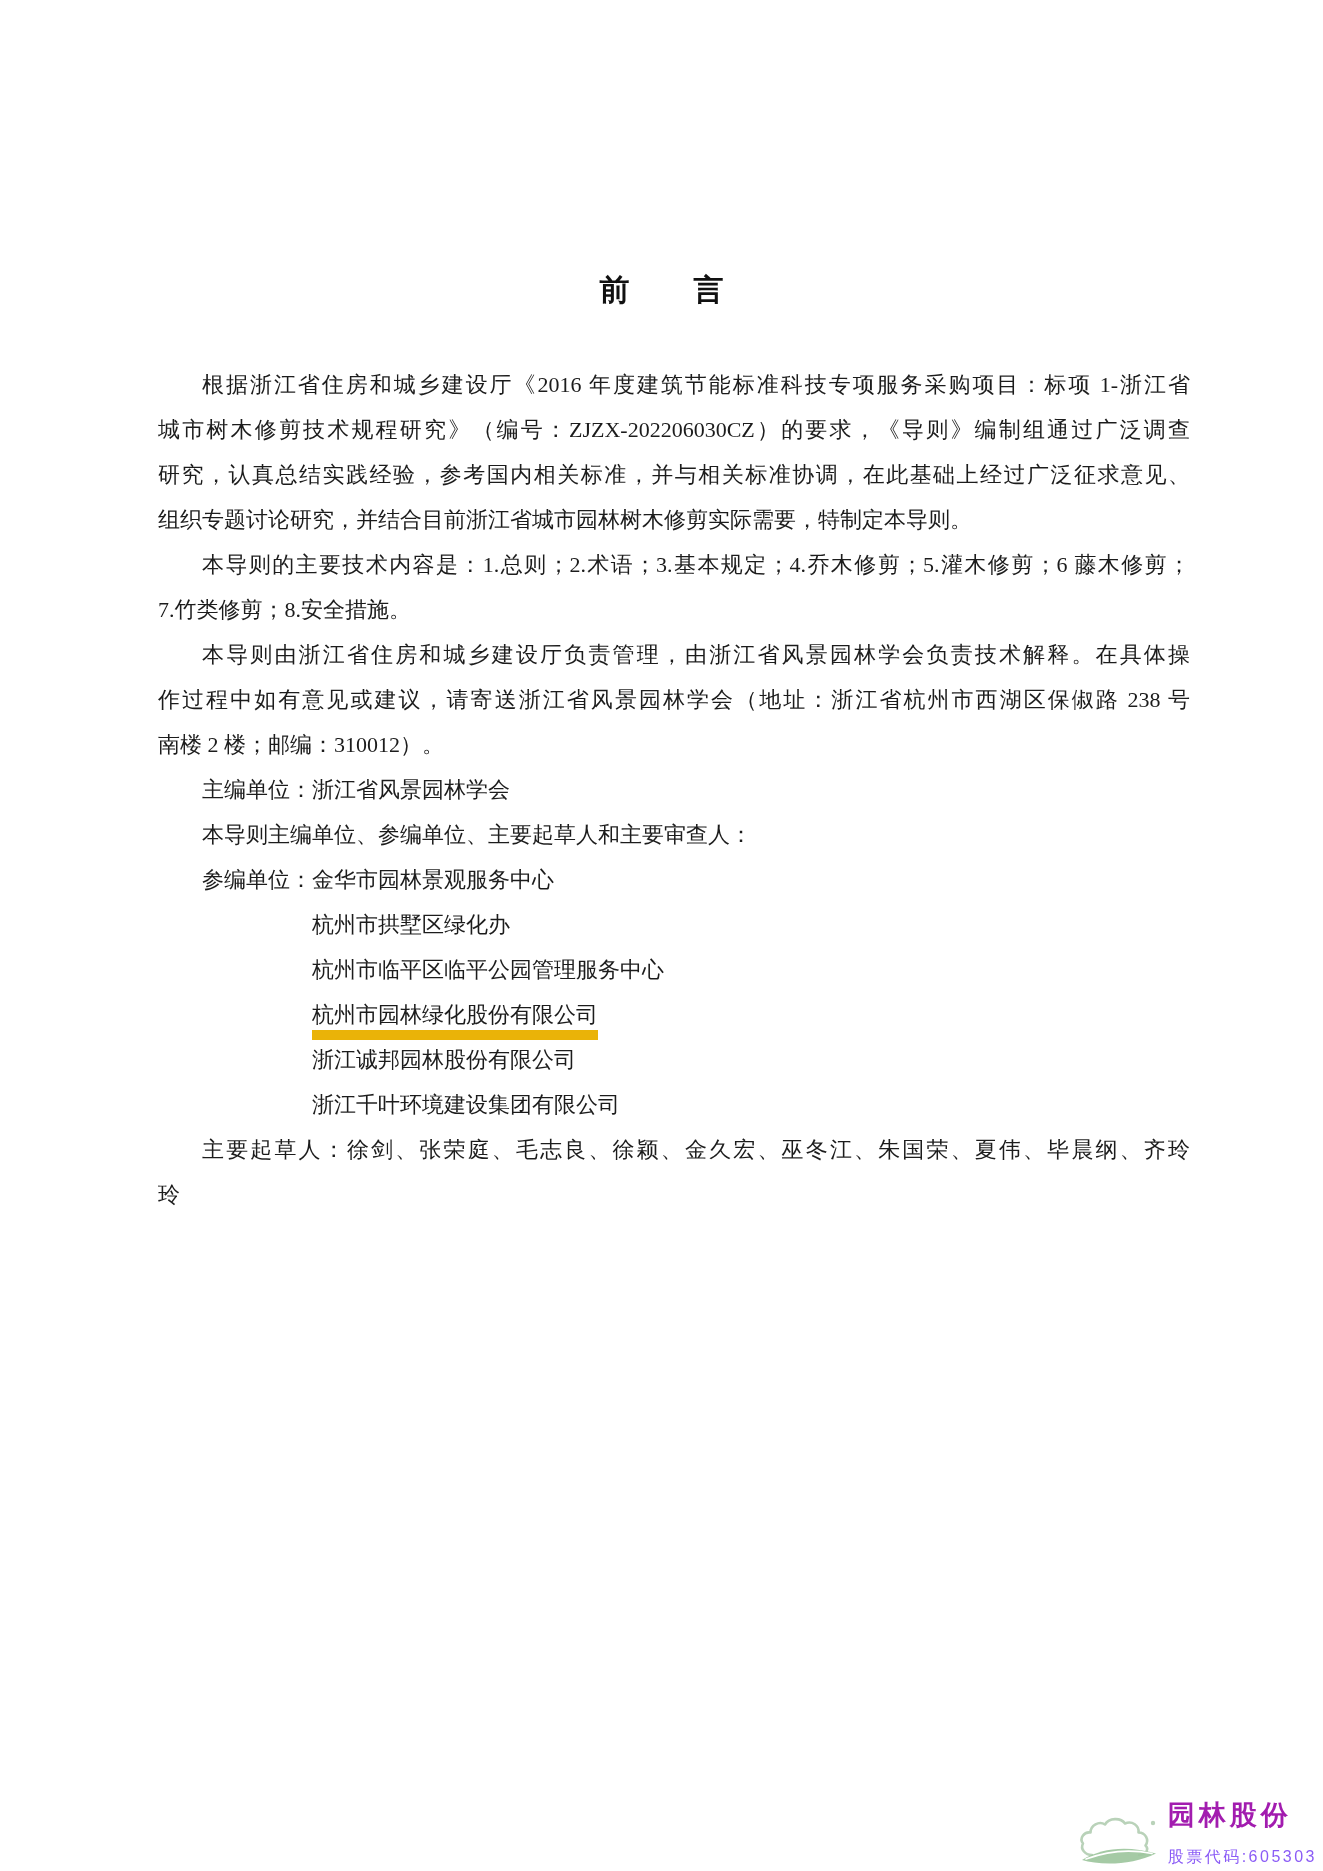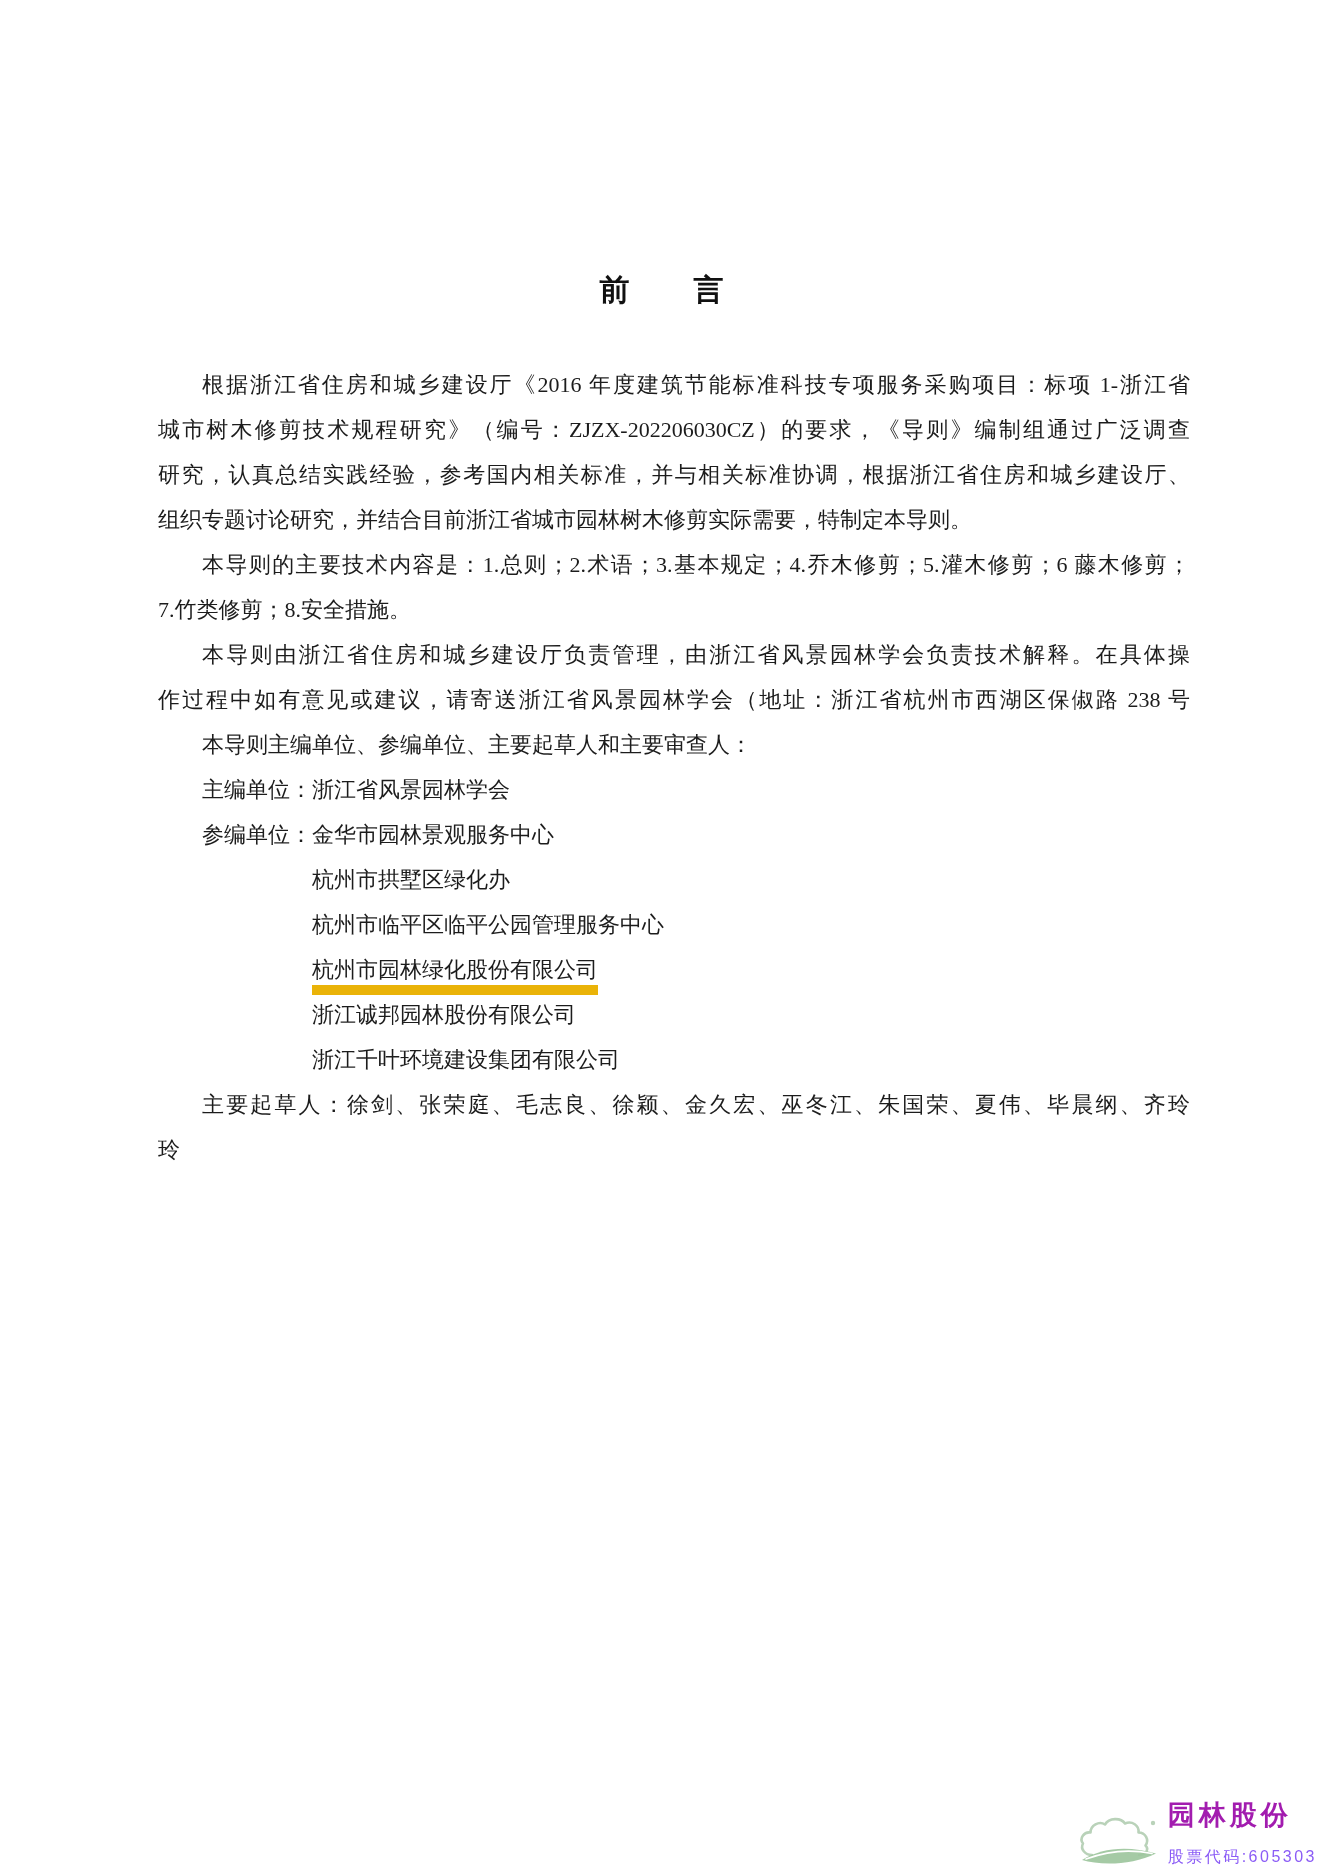--- a/index.html
+++ b/index.html
@@ -77,28 +77,29 @@
 </head>
 <body>
 
 <div class="page">
 
   <h1 class="title"><span>前</span><span class="title-gap"></span><span>言</span></h1>
 
   <div class="body">
     <div class="ln indent fill">根据浙江省住房和城乡建设厅《2016 年度建筑节能标准科技专项服务采购项目：标项 1-浙江省</div>
     <div class="ln fill">城市树木修剪技术规程研究》（编号：ZJZX-202206030CZ）的要求，《导则》编制组通过广泛调查</div>
-    <div class="ln fill">研究，认真总结实践经验，参考国内相关标准，并与相关标准协调，根据浙江省住房和城乡建设厅、</div>
+    <div class="ln fill">研究，认真总结实践经验，参考国内相关标准，并与相关标准协调，在此基础上经过广泛征求意见、</div>
     <div class="ln">组织专题讨论研究，并结合目前浙江省城市园林树木修剪实际需要，特制定本导则。</div>
     <div class="ln indent fill">本导则的主要技术内容是：1.总则；2.术语；3.基本规定；4.乔木修剪；5.灌木修剪；6 藤木修剪；</div>
     <div class="ln">7.竹类修剪；8.安全措施。</div>
     <div class="ln indent fill">本导则由浙江省住房和城乡建设厅负责管理，由浙江省风景园林学会负责技术解释。在具体操</div>
     <div class="ln fill">作过程中如有意见或建议，请寄送浙江省风景园林学会（地址：浙江省杭州市西湖区保俶路 238 号</div>
+    <div class="ln">南楼 2 楼；邮编：310012）。</div>
+    <div class="ln indent">主编单位：浙江省风景园林学会</div>
     <div class="ln indent">本导则主编单位、参编单位、主要起草人和主要审查人：</div>
-    <div class="ln indent">主编单位：浙江省风景园林学会</div>
     <div class="ln indent">参编单位：金华市园林景观服务中心</div>
     <div class="ln unit">杭州市拱墅区绿化办</div>
     <div class="ln unit">杭州市临平区临平公园管理服务中心</div>
     <div class="ln unit"><span class="hl">杭州市园林绿化股份有限公司</span></div>
     <div class="ln unit">浙江诚邦园林股份有限公司</div>
     <div class="ln unit">浙江千叶环境建设集团有限公司</div>
     <div class="ln indent fill">主要起草人：徐剑、张荣庭、毛志良、徐颖、金久宏、巫冬江、朱国荣、夏伟、毕晨纲、齐玲</div>
     <div class="ln">玲</div>
   </div>
 

